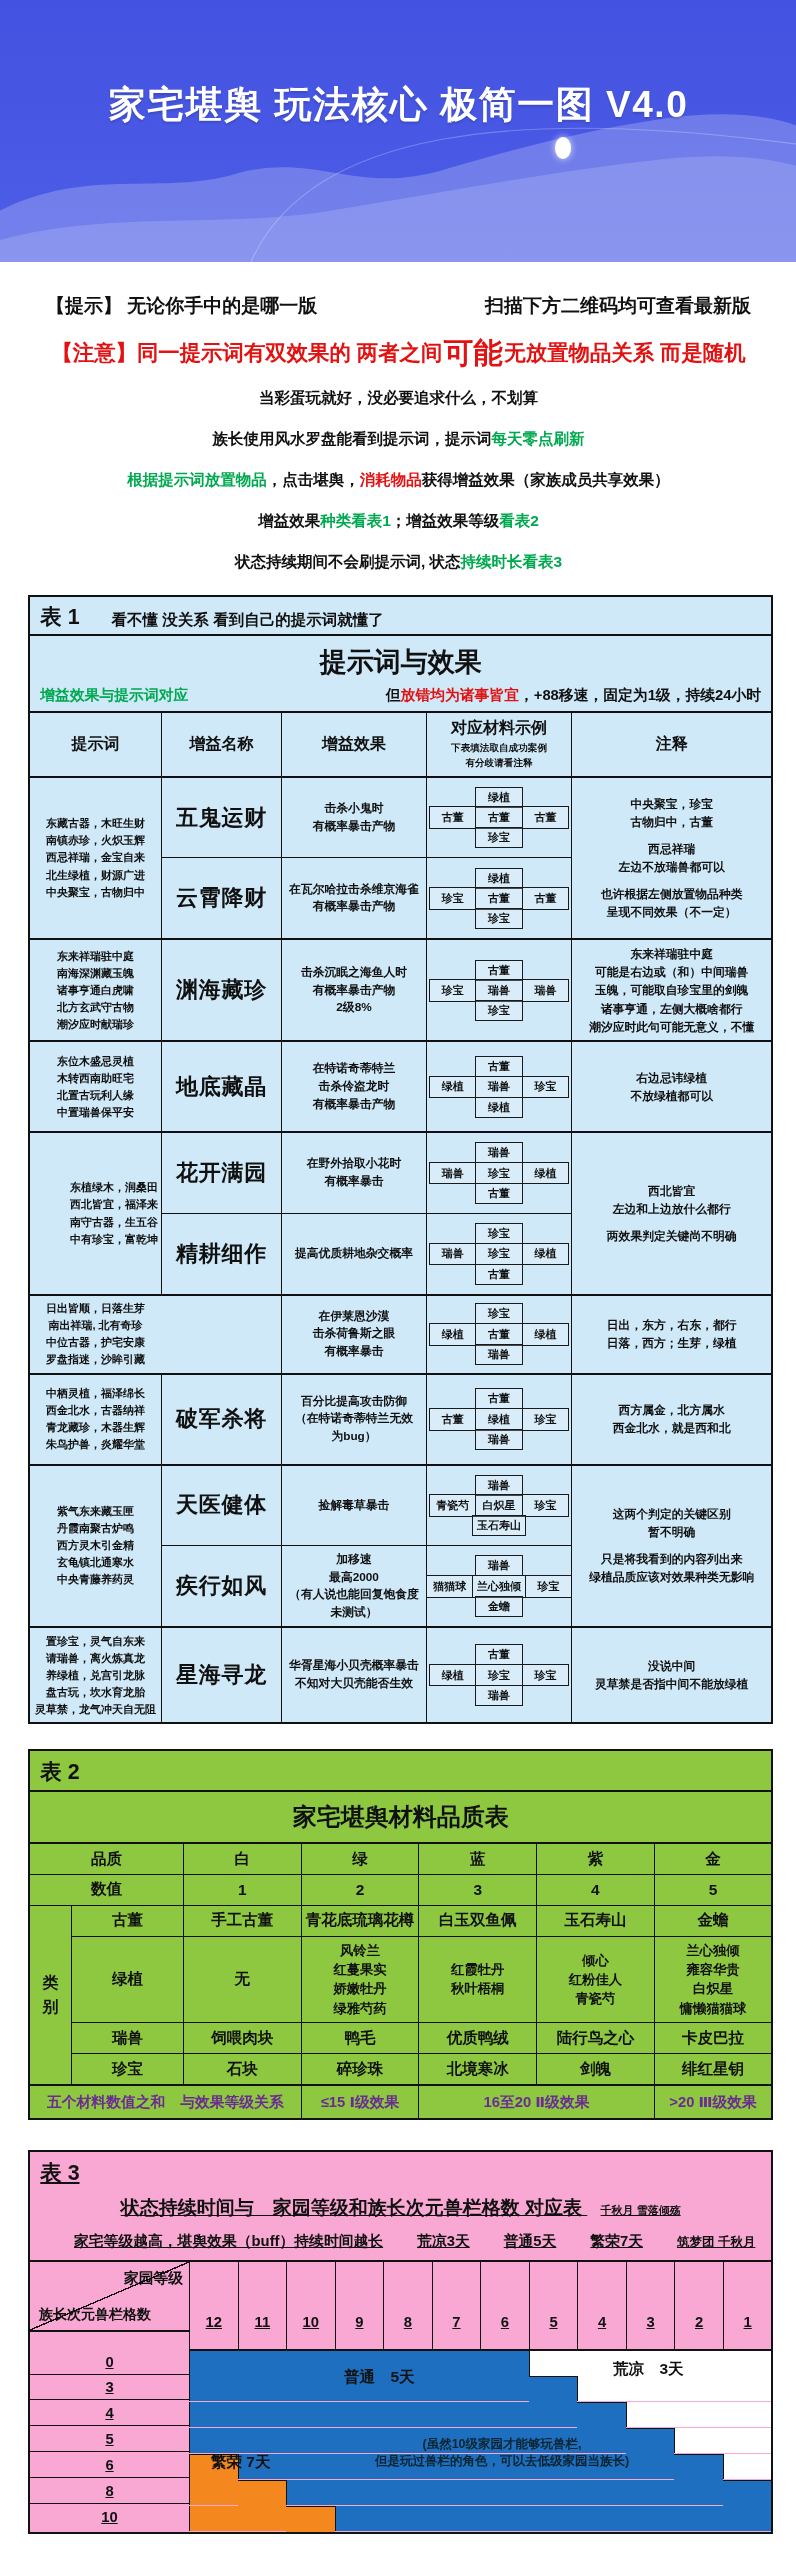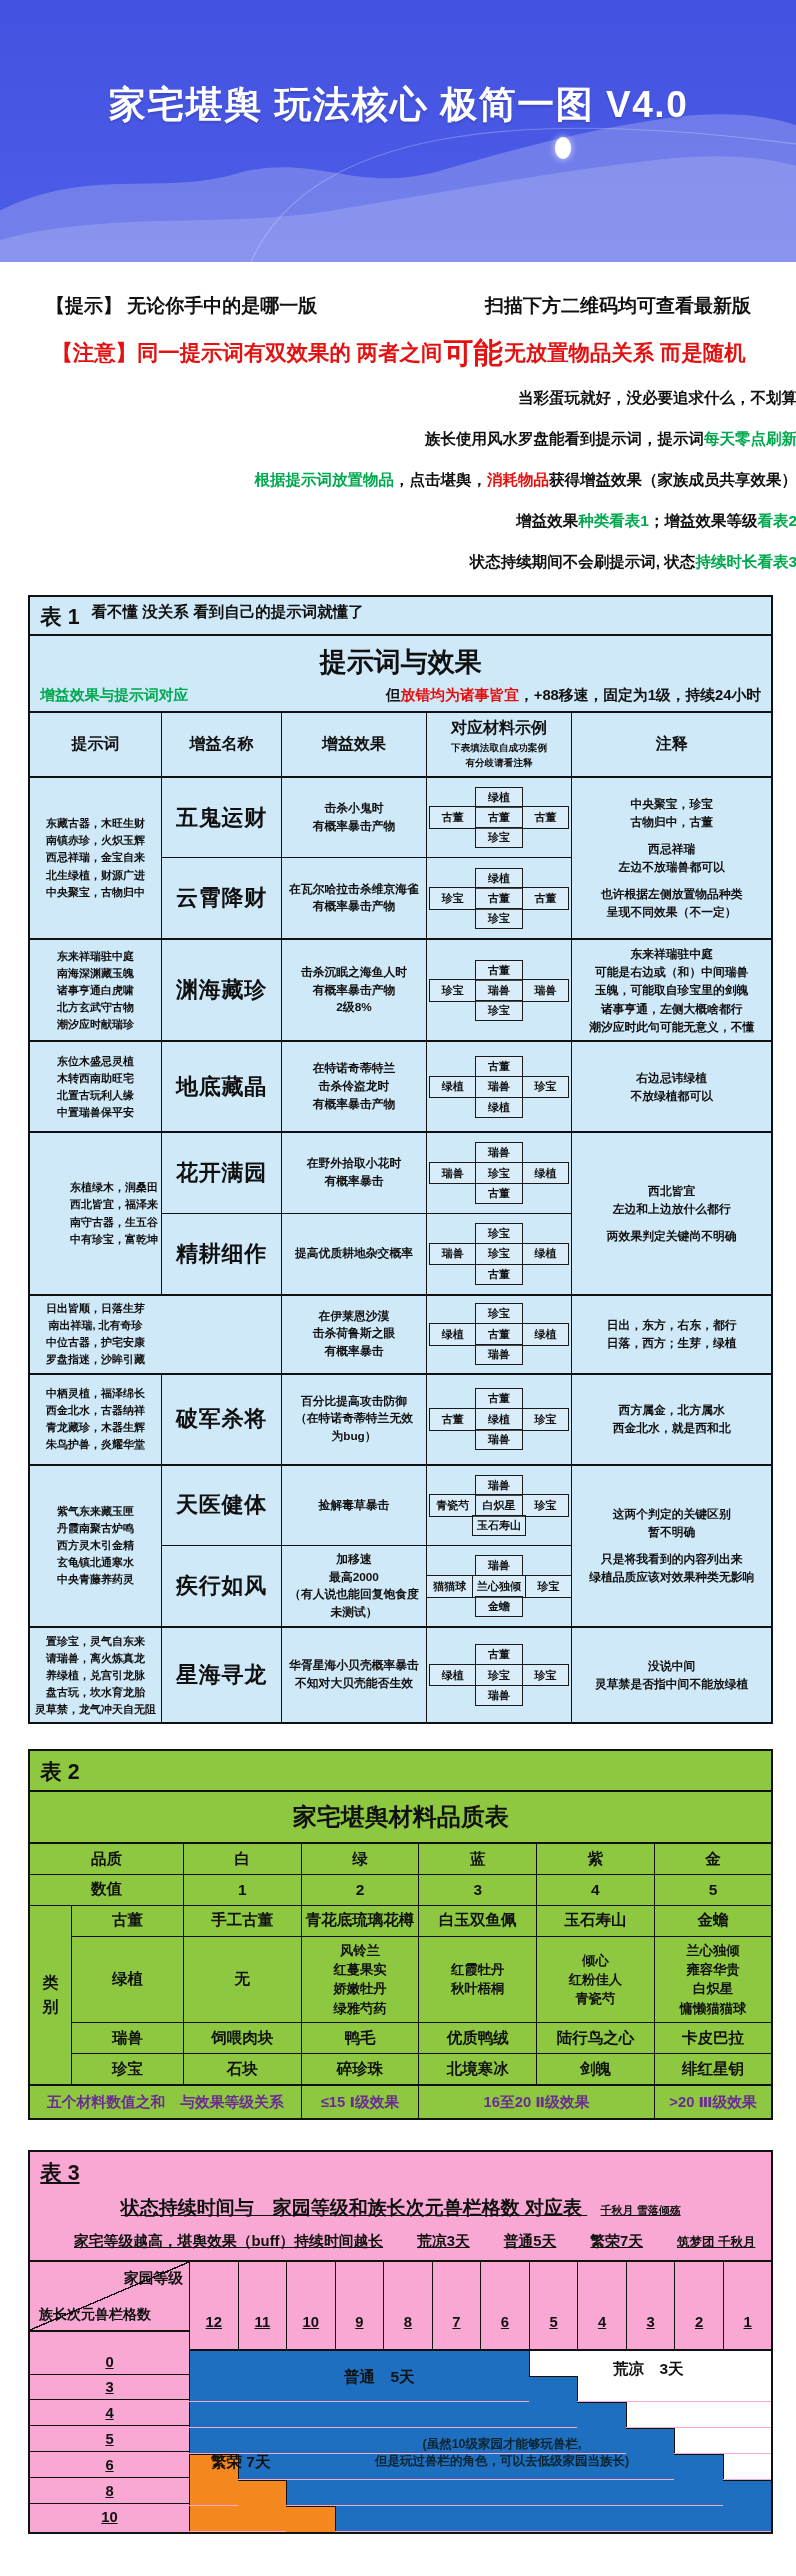--- a/index.html
+++ b/index.html
@@ -10,28 +10,28 @@
   
   .hdr{position:relative;height:262px;background:linear-gradient(180deg,#4352e0,#4d5ee8);overflow:hidden;}
   .hdr-title{position:absolute;left:0;right:0;top:80px;text-align:center;color:#fff;font-size:37px;font-weight:bold;letter-spacing:1.5px;text-shadow:0 1.5px 2.2px rgba(0,0,0,.15);}
   .hdr svg{position:absolute;left:0;bottom:0;width:100%;height:162px;display:block}
   .hdr-dot{position:absolute;left:555px;top:137px;width:16px;height:22px;background:#fff;border-radius:50%;box-shadow:0 0 7.4px rgba(255,255,255,.8);}
 
   
   .intro{padding:31px 0 22px 0;}
   .intro .row1{display:flex;justify-content:space-between;padding:0 46px;font-size:19px;font-weight:bold;}
   .l2{margin-top:19px;text-align:center;font-size:21.4px;font-weight:bold;display:flex;justify-content:center;align-items:center;gap:1.5px;}
-  .cline{margin-top:20px;text-align:right;font-size:15.5px;font-weight:bold;}
+  .cline{margin-top:20px;text-align:center;font-size:15.5px;font-weight:bold;}
 
   
   .shell{margin:0 23.6px 0 28px;border:2.2px solid #111;}
 
   
   .t1{background:#cfe9f8;}
-  .t1-label{display:flex;align-items:flex-start;gap:12px;padding:5.2px 10.3px 3.7px;border-bottom:2.2px solid #111;}
+  .t1-label{display:flex;align-items:flex-end;gap:32px;padding:5.2px 10.3px 3.7px;border-bottom:2.2px solid #111;}
   .t1-label b{font-size:21.4px;}
   .t1-label span{font-size:15.5px;font-weight:bold;}
   .t1-title{text-align:center;font-size:27px;font-weight:bold;padding:7.4px 0 1.5px;}
   .t1-sub{display:flex;justify-content:space-between;align-items:flex-end;padding:4.4px 10.3px 5.9px;border-bottom:2.2px solid #111;font-size:14.8px;font-weight:bold;}
   .t1-cols{display:grid;grid-template-columns:131px 120px 145px 145px 1fr;border-bottom:2.2px solid #111;}
   .t1-cols .hc{padding:5.9px 3px;text-align:center;font-size:16px;font-weight:bold;display:flex;flex-direction:column;justify-content:center;}
   .t1-cols .hc+.hc{border-left:1.5px solid #111;}
   .t1-cols .hsub{font-size:9.6px;font-weight:bold;margin-top:2.2px;}
   .t1-group{display:grid;grid-template-columns:131px 120px 145px 145px 1fr;}
   .t1-group+.t1-group{border-top:2.2px solid #111;}

